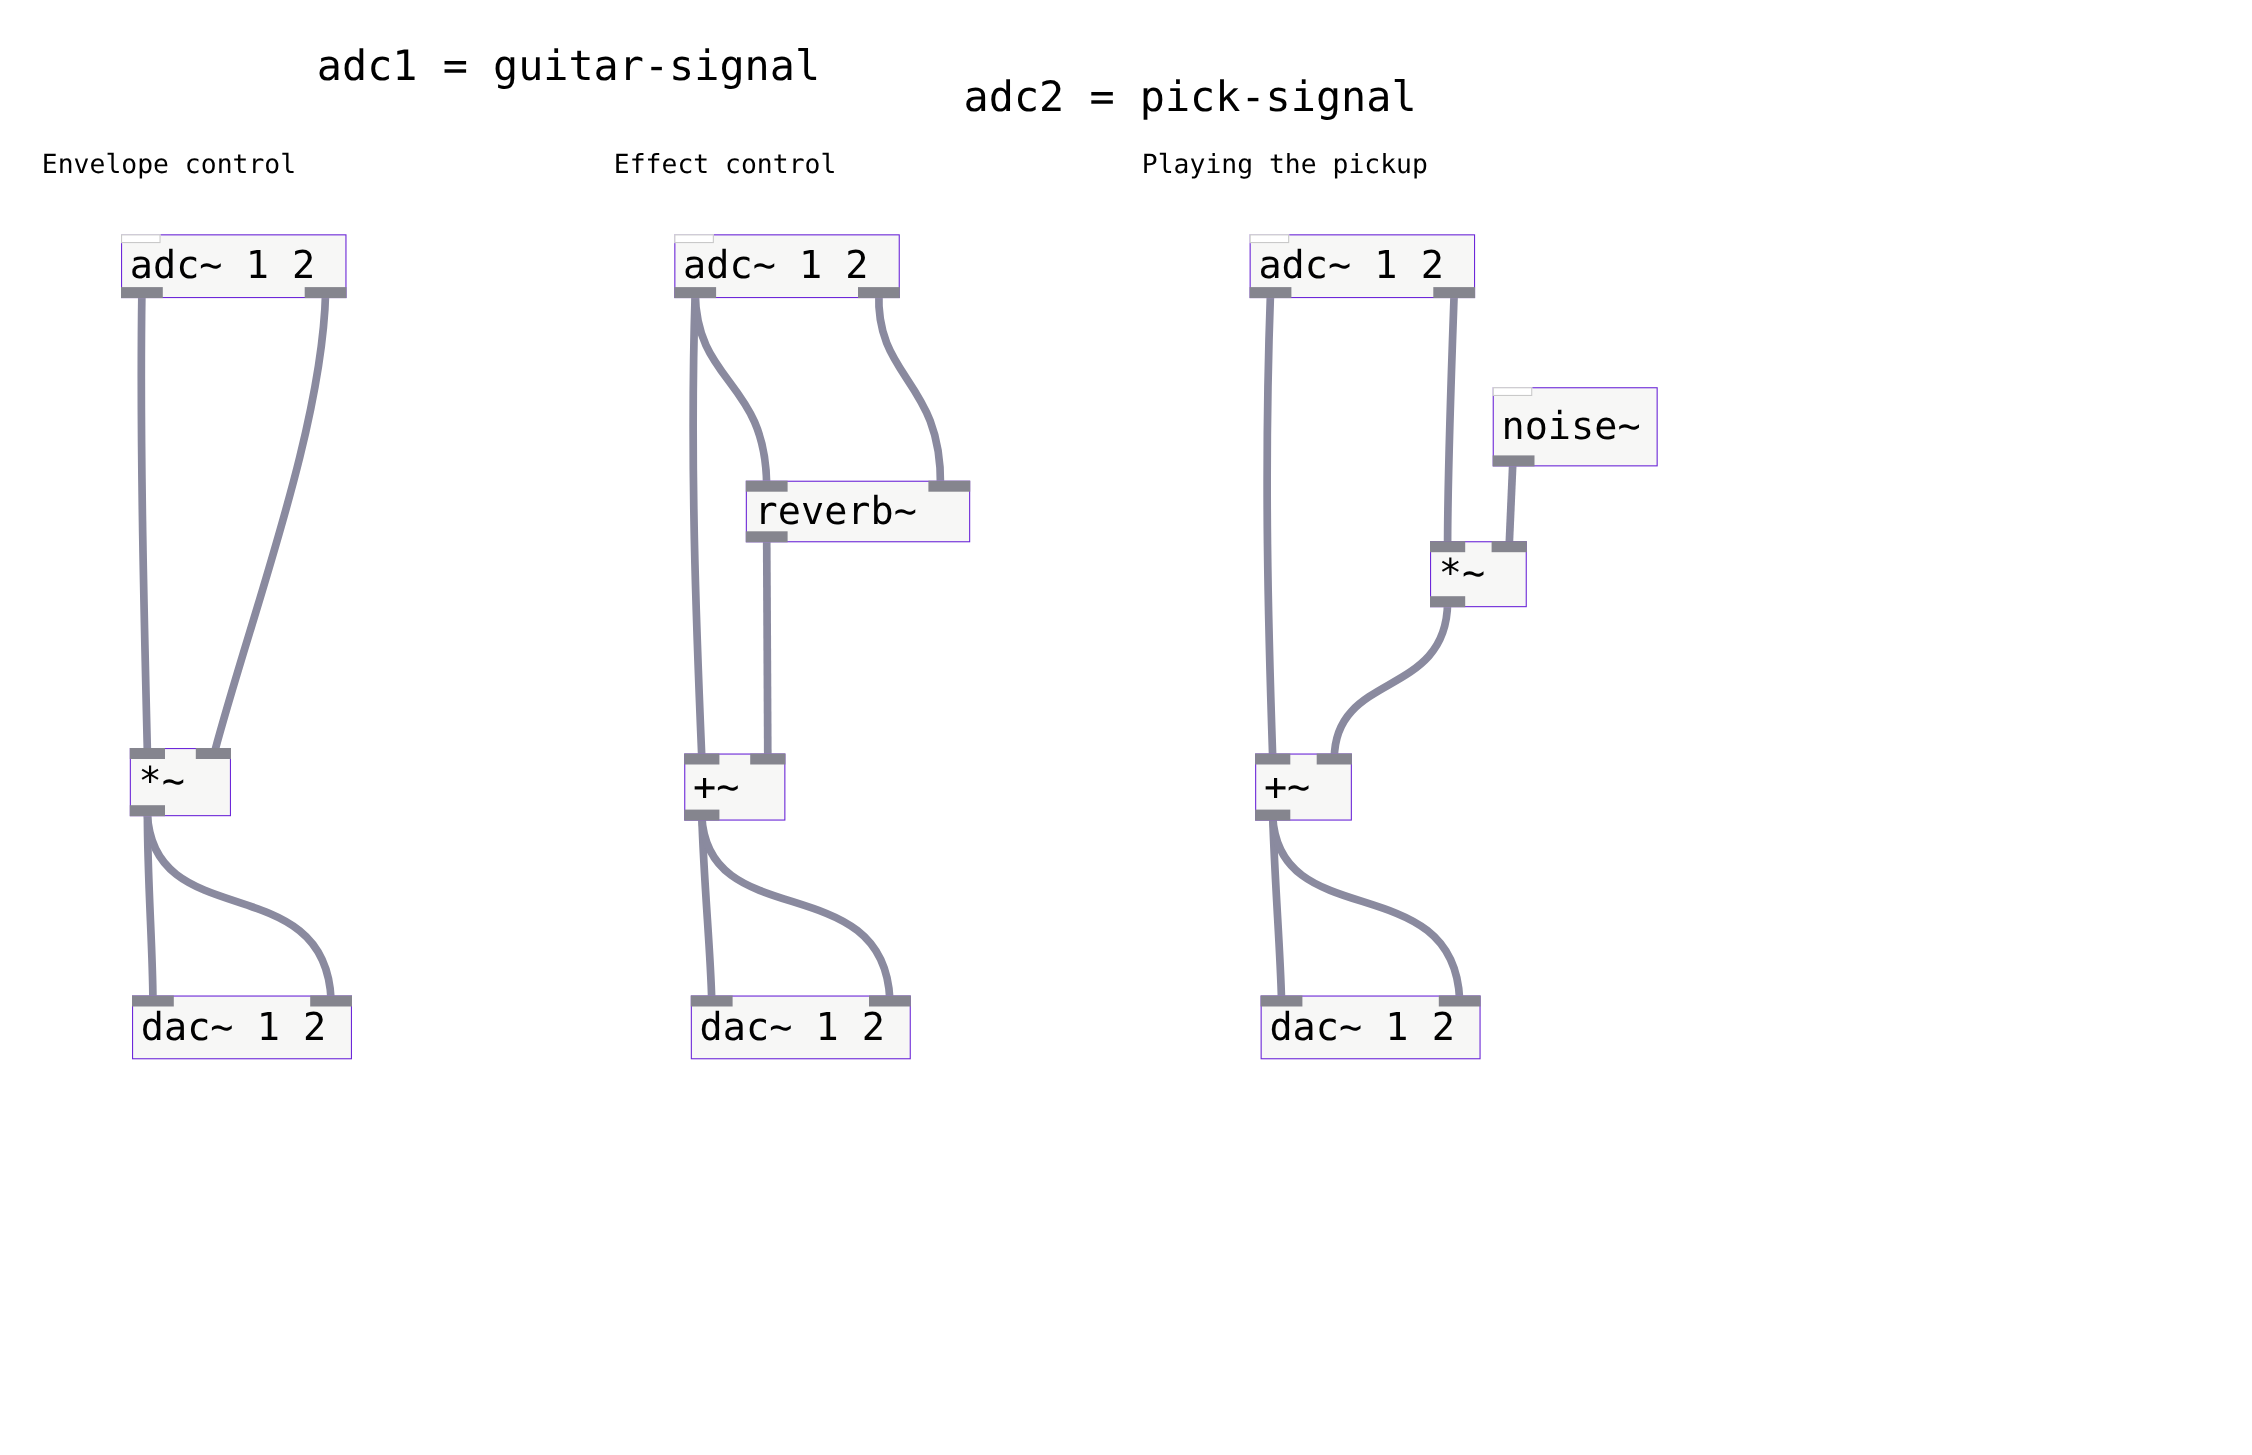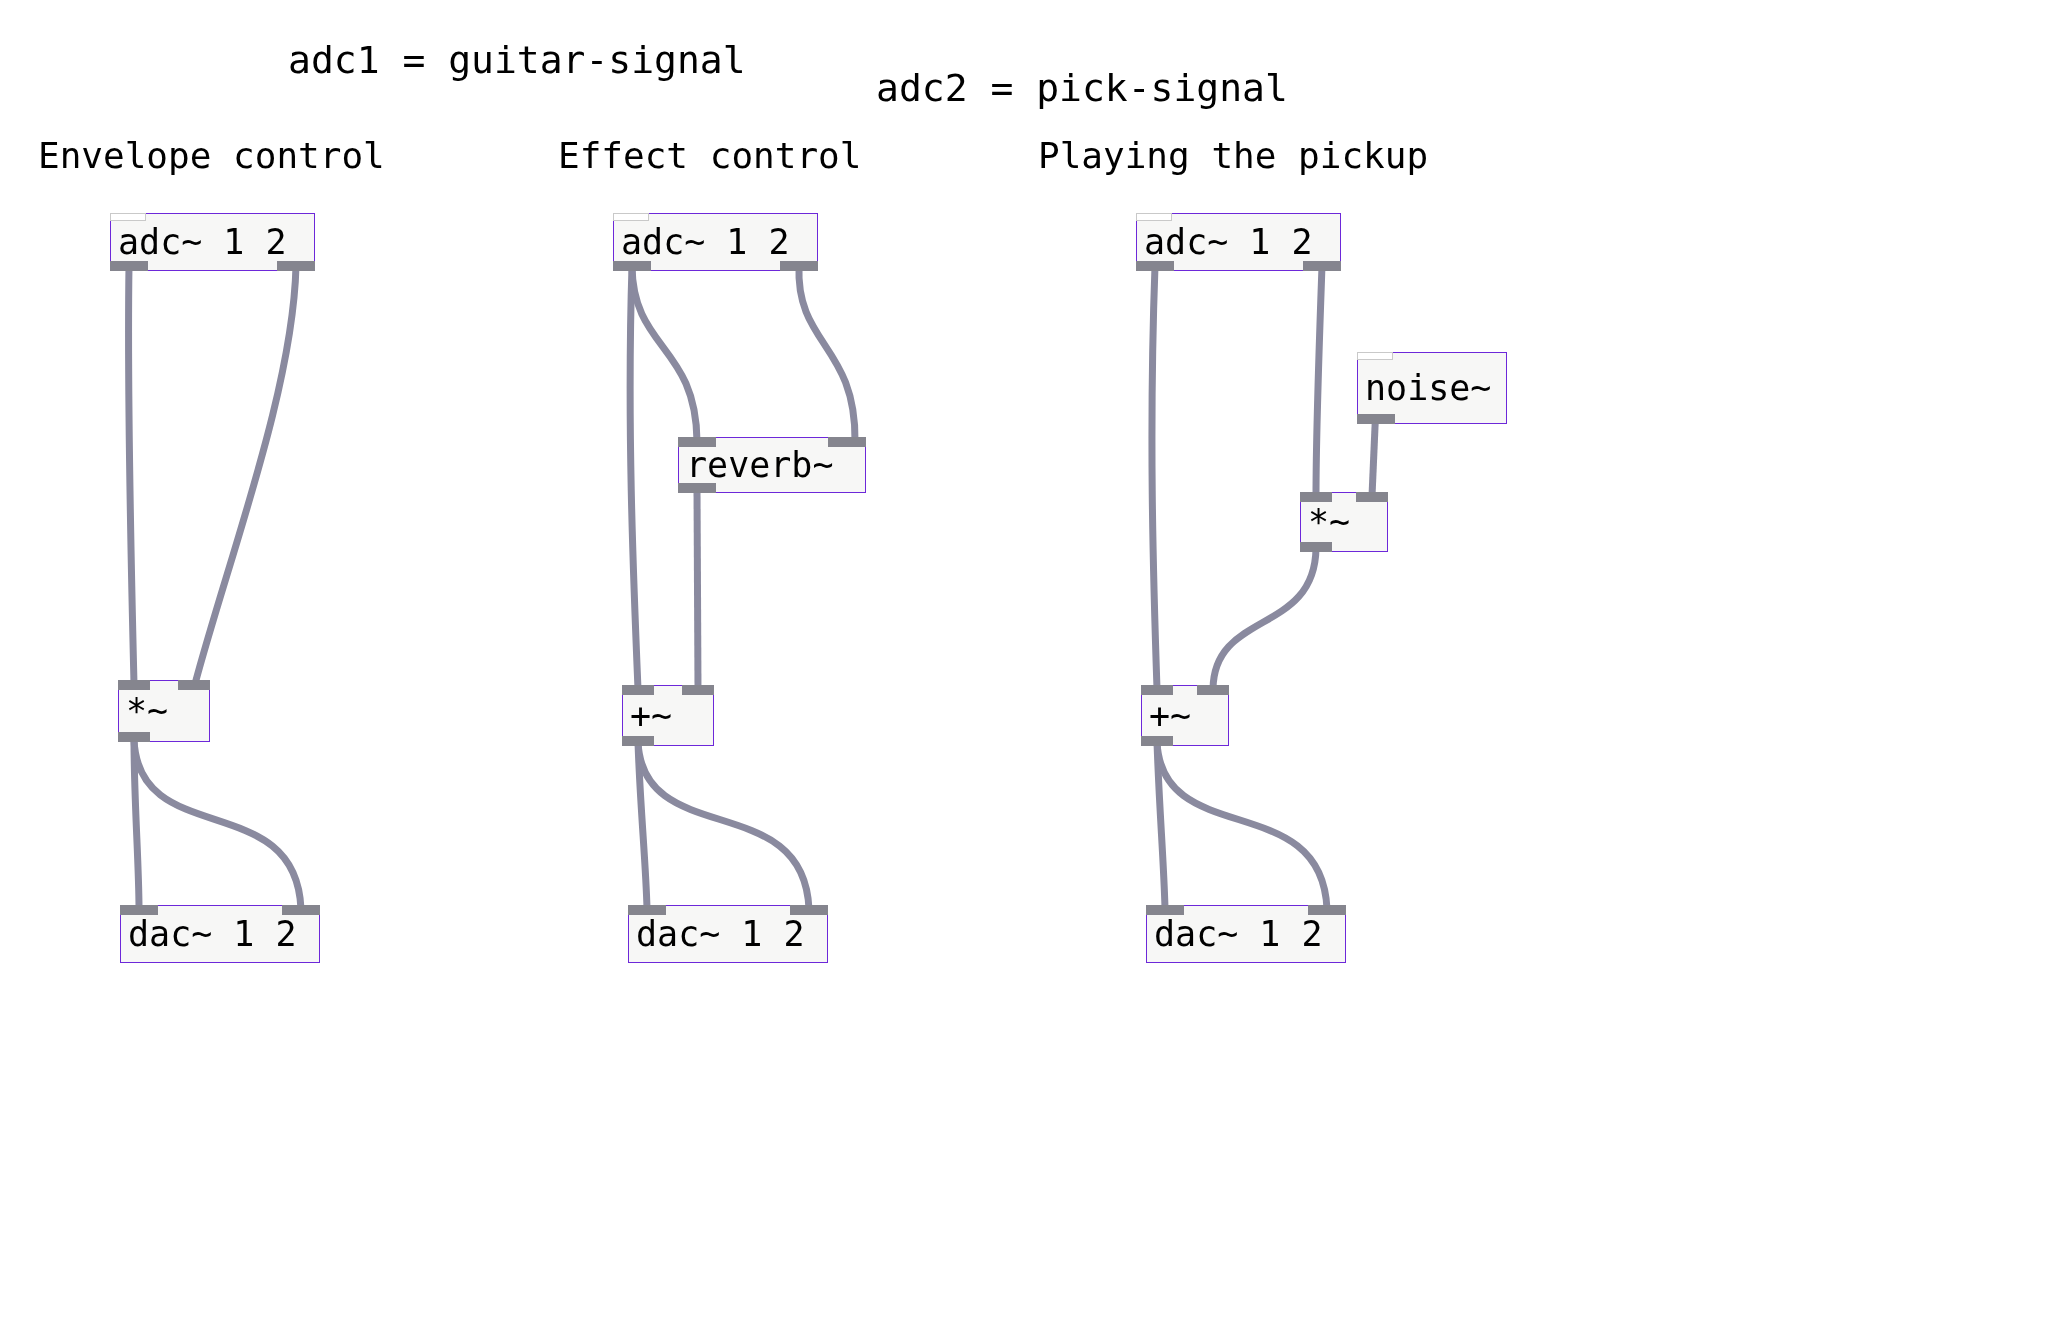--- a/index.html
+++ b/index.html
@@ -2,21 +2,21 @@
 <html><head>
 <meta charset="utf-8">
 <style>
   html,body{margin:0;padding:0;background:#ffffff;}
   .canvas{position:relative;width:2047px;height:1323px;background:#ffffff;overflow:hidden;
           font-family:"DejaVu Sans Mono", monospace;}
   .cords{position:absolute;left:0;top:0;z-index:0;}
   .cords path{fill:none;stroke:#8a8a9f;stroke-width:7;}
   .txt{position:absolute;color:#000;white-space:pre;z-index:1;}
   .legend-txt{font-size:38px;}
-  .sec-title{font-size:36px;}
+  .sec-title{font-size:24px;}
   .obj{position:absolute;background:#f7f7f6;border:1px solid #6d28d9;box-sizing:border-box;z-index:1;}
   .lbl{position:absolute;left:7px;top:50%;transform:translateY(-50%);font-size:35px;color:#000;white-space:pre;}
   .nib{position:absolute;}
   .nib.dark{background:#85858e;width:38px;height:10px;}
   .obj.small .nib.dark{width:32px;}
   .nib.light{background:#ffffff;border:1px solid #c9c9c9;width:36px;height:8px;box-sizing:border-box;}
   .tl{left:-1px;top:-1px;}
   .tr{right:-1px;top:-1px;}
   .bl{left:-1px;bottom:-1px;}
   .br{right:-1px;bottom:-1px;}
@@ -75,21 +75,21 @@
     <span class="lbl">dac~ 1 2</span>
   </div>
 
   <div class="obj" style="left:613px;top:213px;width:205px;height:58px;">
     <span class="nib light tl"></span>
     <span class="nib dark bl"></span>
     <span class="nib dark br"></span>
     <span class="lbl">adc~ 1 2</span>
   </div>
 
-  <div class="obj" style="left:678px;top:437px;width:188px;height:56px;">
+  <div class="obj" style="left:678px;top:437px;width:204px;height:56px;">
     <span class="nib dark tl"></span>
     <span class="nib dark tr"></span>
     <span class="nib dark bl"></span>
     <span class="lbl">reverb~</span>
   </div>
 
   <div class="obj small" style="left:622px;top:685px;width:92px;height:61px;">
     <span class="nib dark tl"></span>
     <span class="nib dark tr"></span>
     <span class="nib dark bl"></span>

